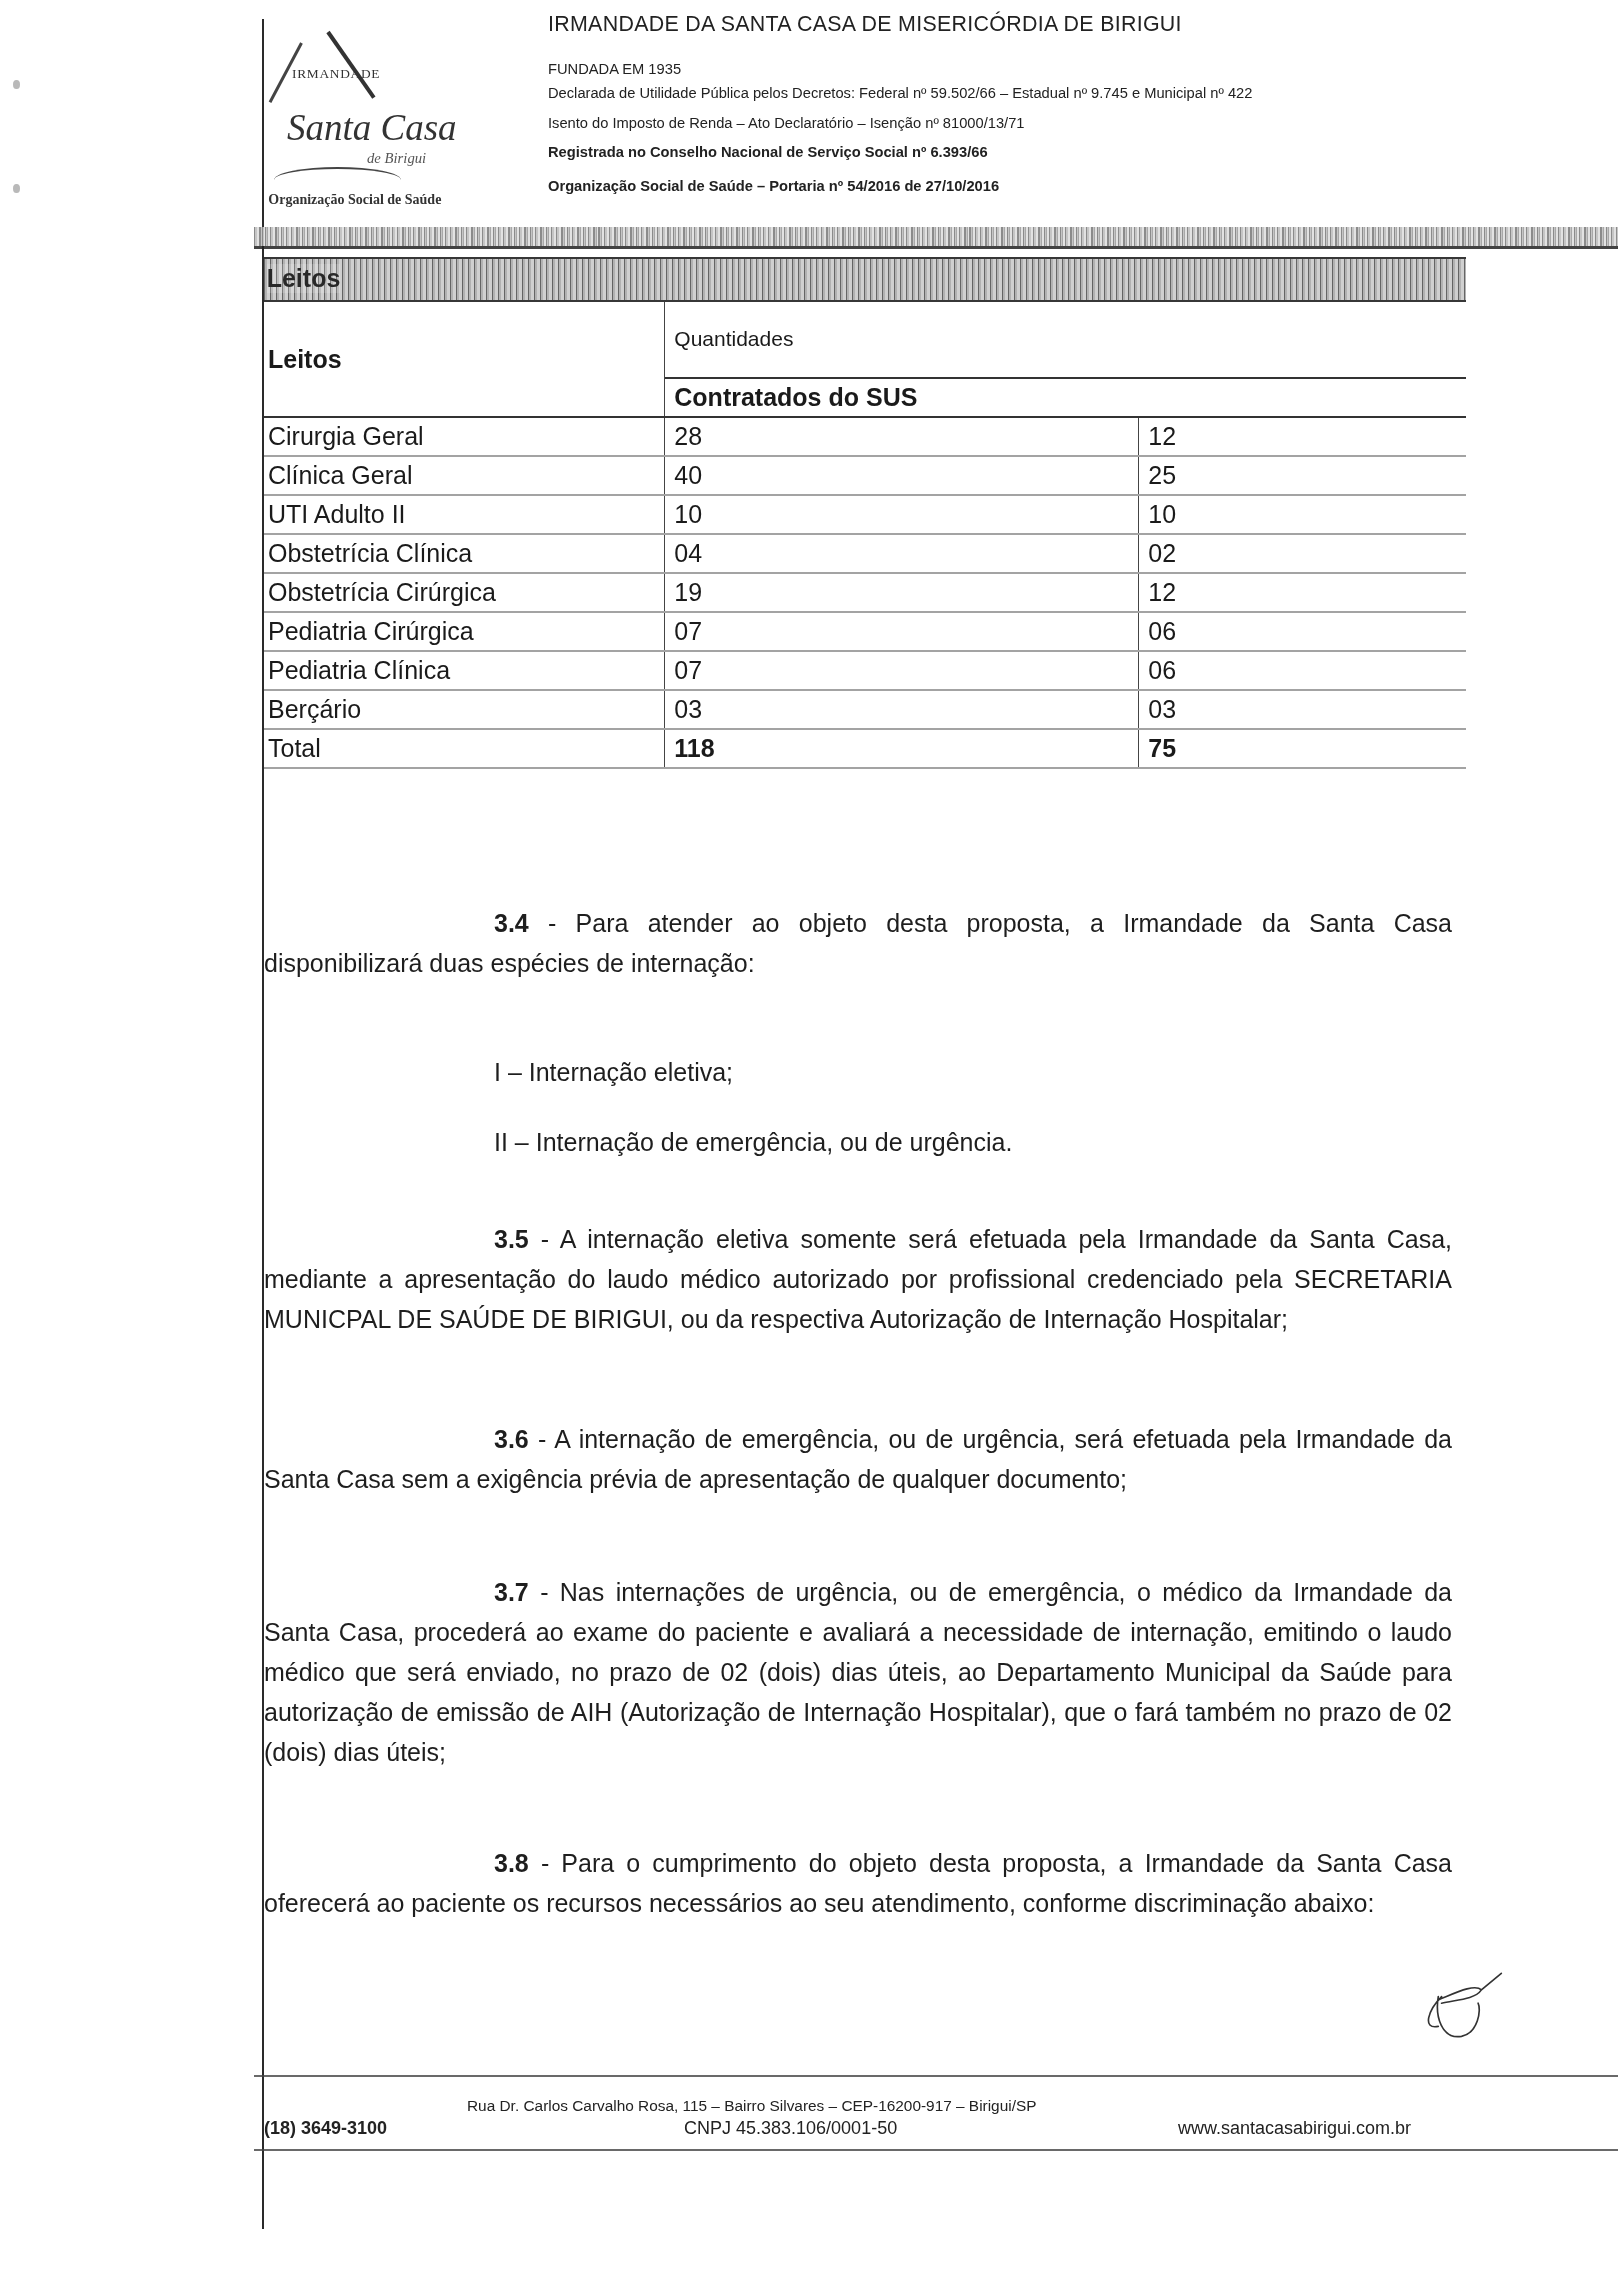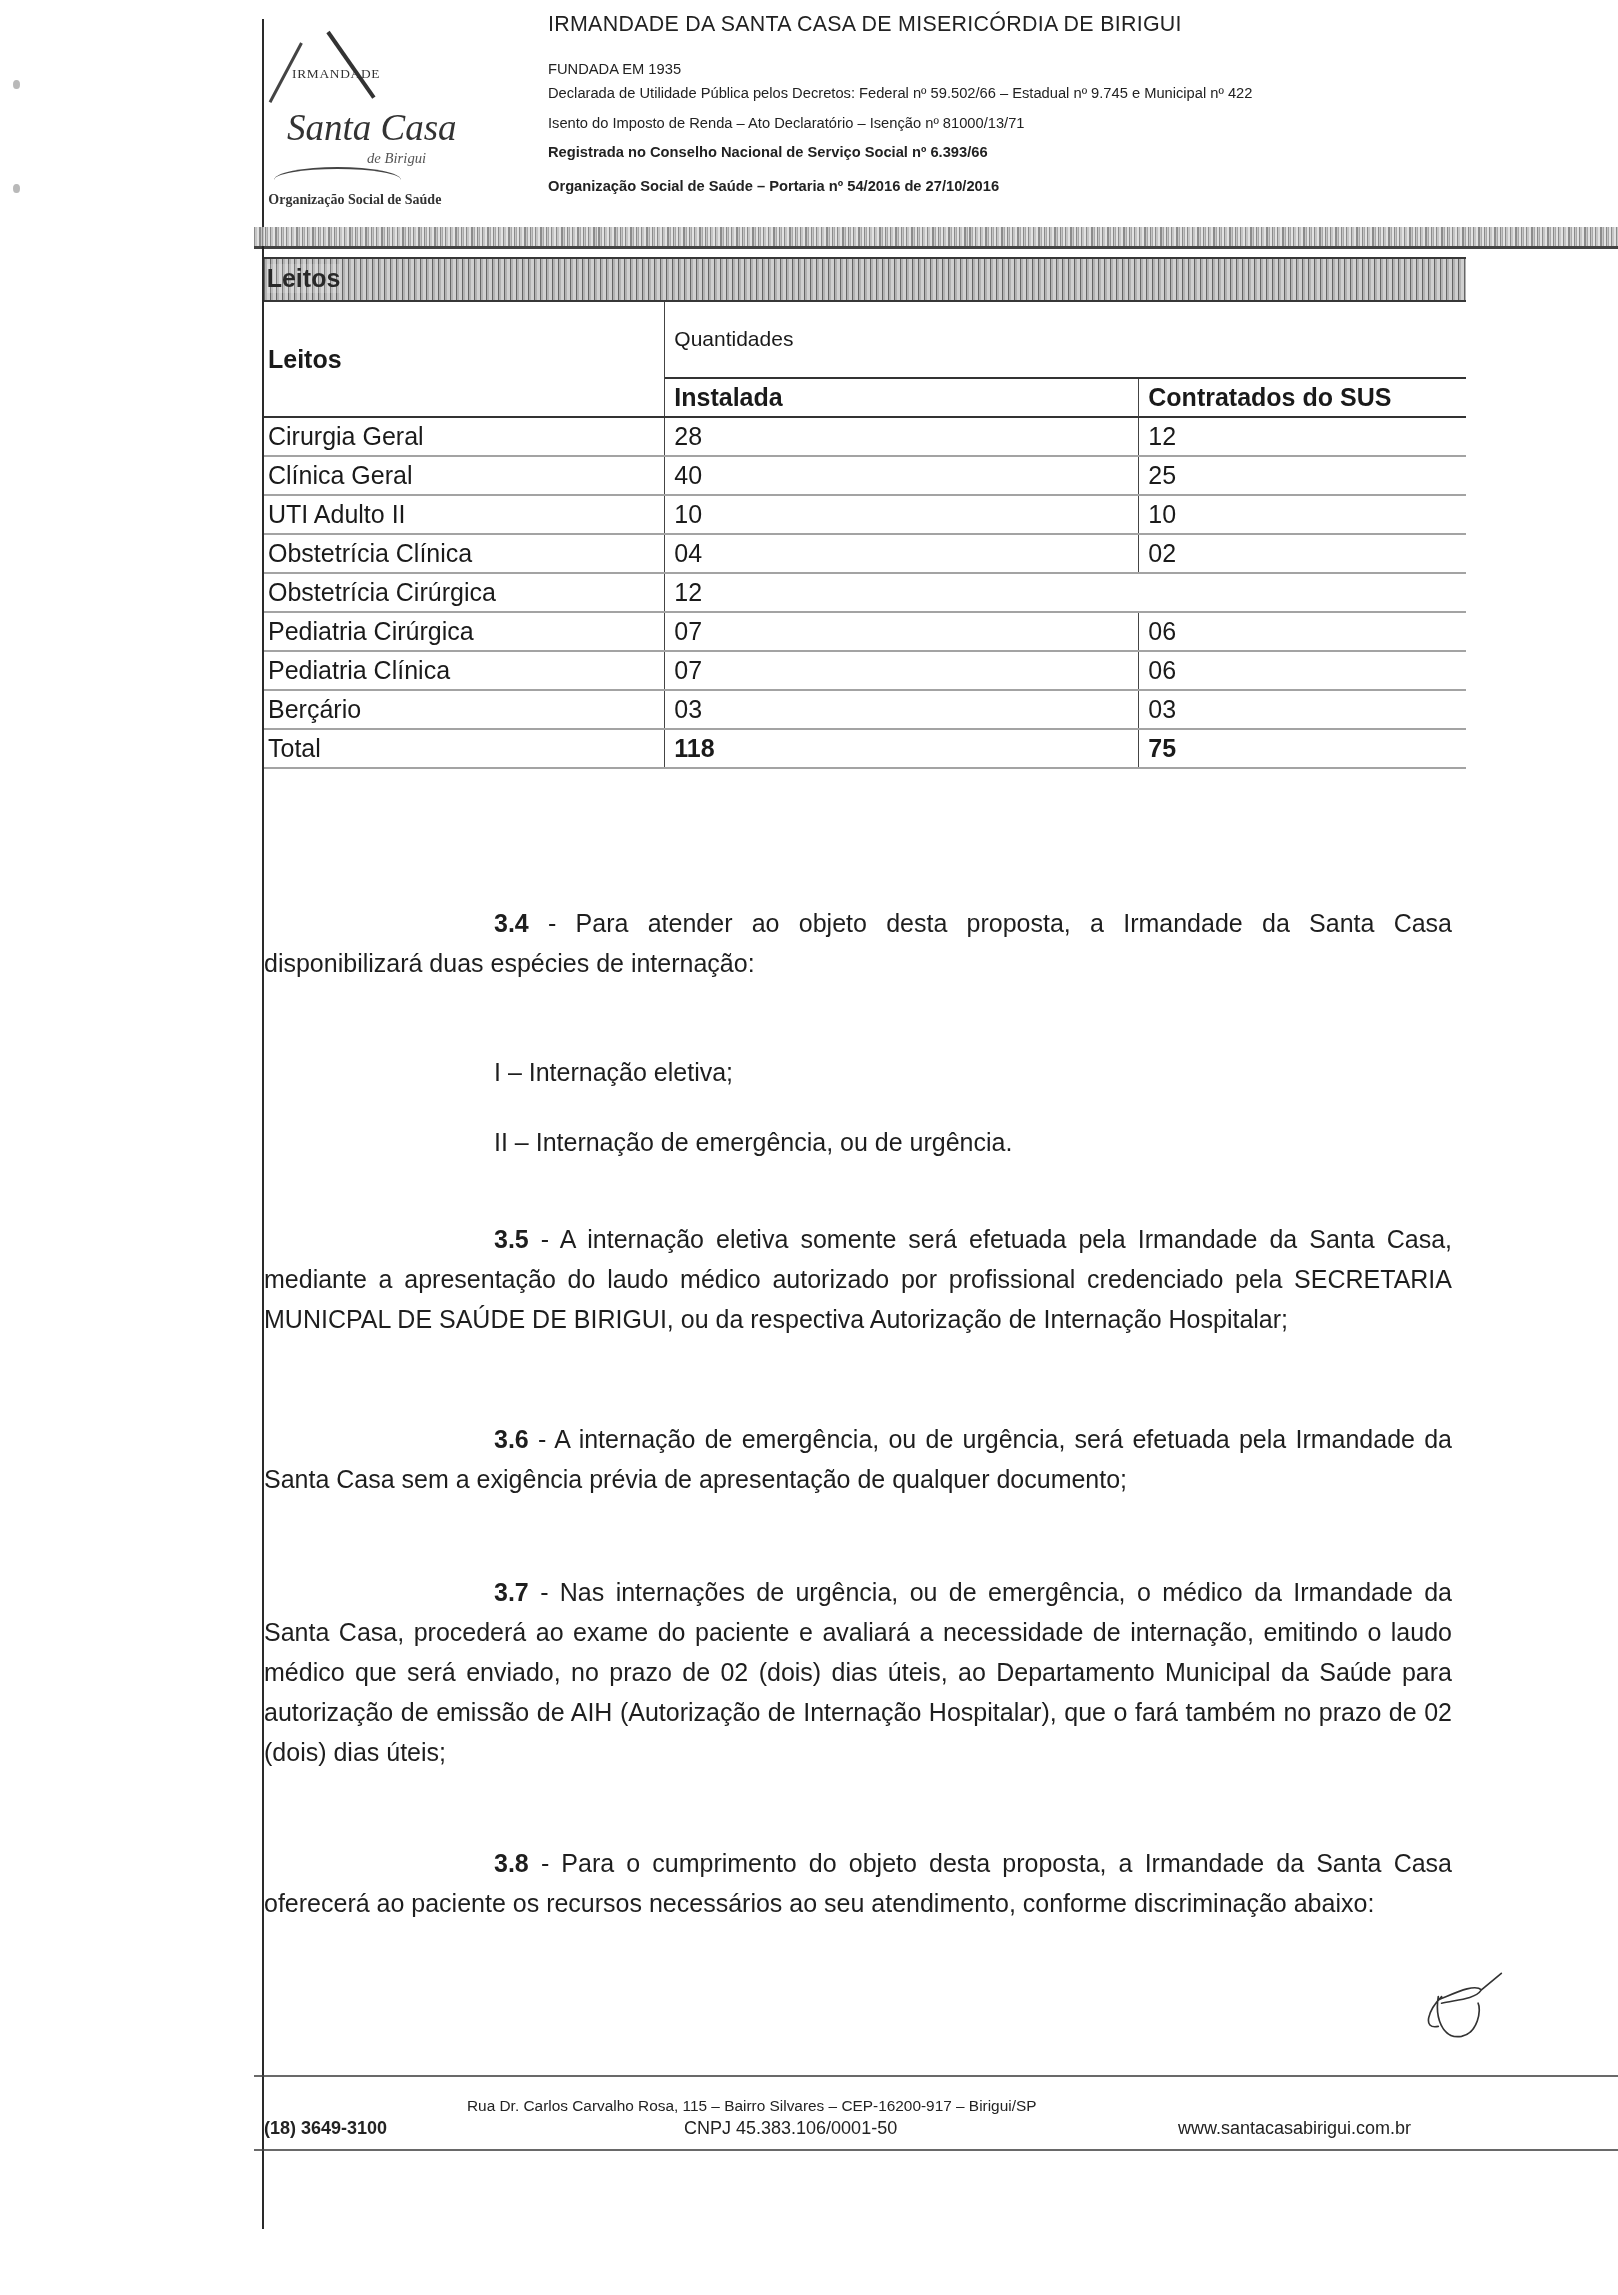--- a/index.html
+++ b/index.html
@@ -107,21 +107,20 @@
 <div class="tbl-caption">
   <span>Leitos</span>
 </div>
 
 <div class="grid">
   <div class="row head-row">
     <div class="cell c1">Leitos</div>
     <div class="head-sub">
       <div class="head-q">Quantidades</div>
       <div class="head-split">
-        <div class="cell c2">Instalada</div>
         <div class="cell c3">Contratados do SUS</div>
       </div>
     </div>
   </div>
   <div id="rows">
       <div class="row">
         <div class="cell c1">Cirurgia Geral</div>
         <div class="cell c2">28</div>
         <div class="cell c3">12</div>
       </div>
@@ -135,20 +134,21 @@
         <div class="cell c2">10</div>
         <div class="cell c3">10</div>
       </div>
       <div class="row">
         <div class="cell c1">Obstetrícia Clínica</div>
         <div class="cell c2">04</div>
         <div class="cell c3">02</div>
       </div>
       <div class="row">
         <div class="cell c1">Obstetrícia Cirúrgica</div>
+        <div class="cell c2">19</div>
         <div class="cell c3">12</div>
       </div>
       <div class="row">
         <div class="cell c1">Pediatria Cirúrgica</div>
         <div class="cell c2">07</div>
         <div class="cell c3">06</div>
       </div>
       <div class="row">
         <div class="cell c1">Pediatria Clínica</div>
         <div class="cell c2">07</div>

